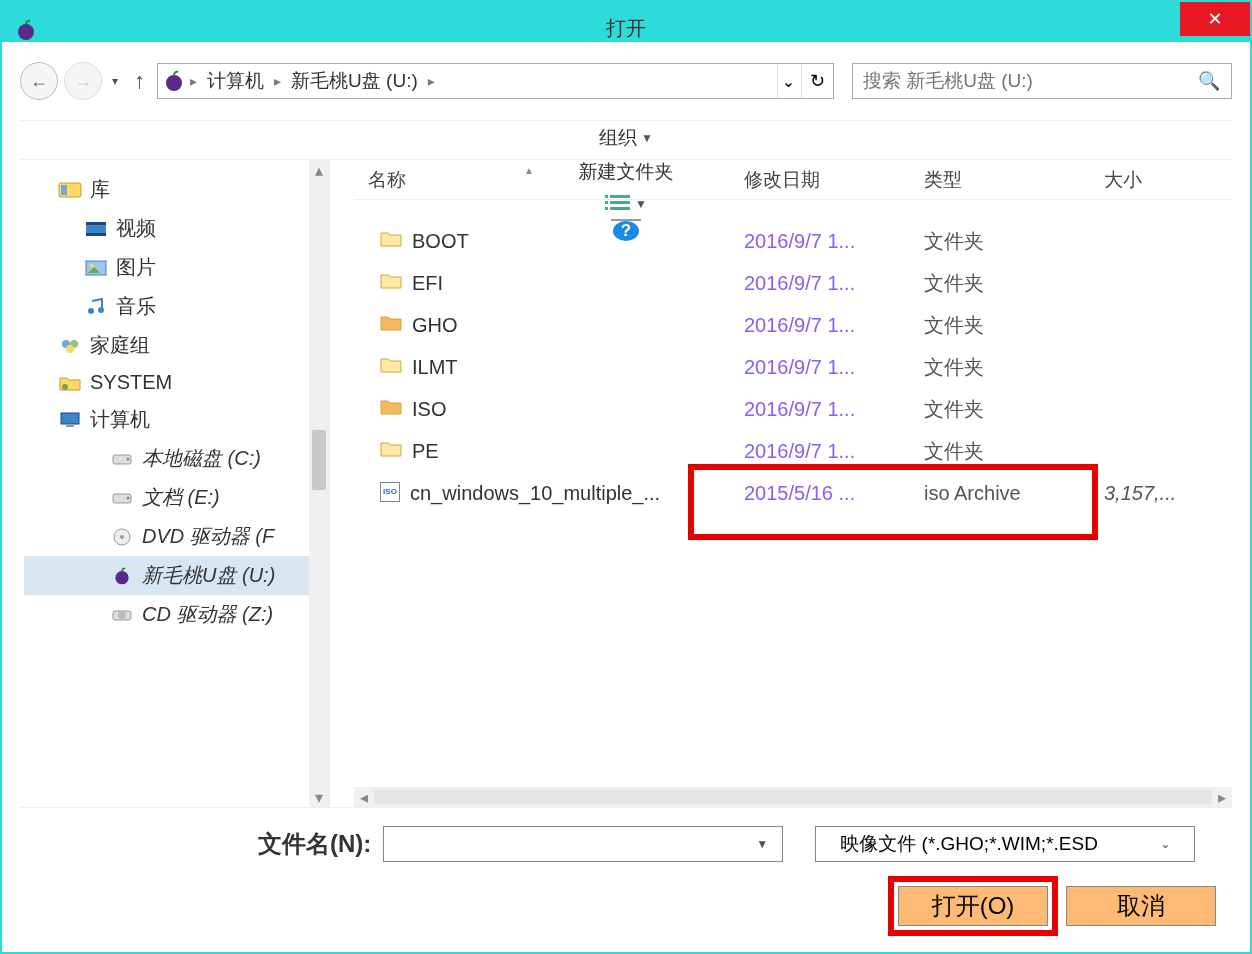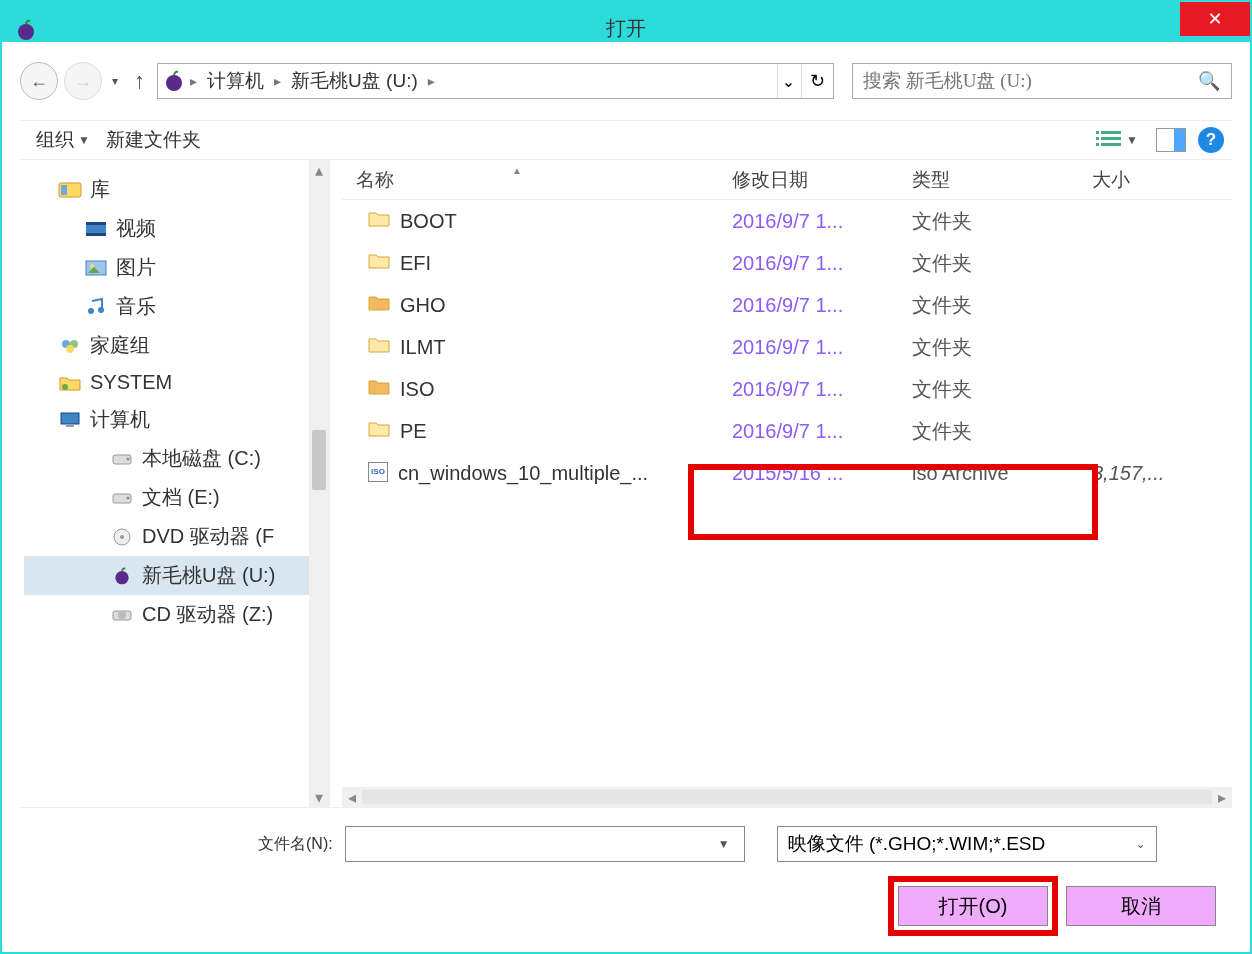--- a/index.html
+++ b/index.html
@@ -19,46 +19,46 @@
 .nav-btn.disabled { color: #ccc; border-color: #ddd; }
 .nav-drop { font-size: 12px; color: #555; padding: 0 4px; cursor: pointer; }
 .nav-up { font-size: 22px; color: #555; padding: 0 6px; cursor: pointer; }
 .addr-bar { flex: 1; height: 36px; border: 1px solid #aaa; display: flex; align-items: center; padding: 0 4px; gap: 2px; position: relative; }
 .addr-icon { width: 24px; height: 24px; display: inline-flex; align-items: center; justify-content: center; }
 .addr-crumb { display: flex; align-items: center; font-size: 19px; color: #333; padding: 2px 6px; cursor: pointer; }
 .addr-sep { color: #777; font-size: 14px; padding: 0 2px; }
 .addr-drop { position: absolute; right: 34px; top: 0; bottom: 0; width: 22px; display: flex; align-items: center; justify-content: center; border-left: 1px solid #ddd; cursor: pointer; }
 .addr-refresh { position: absolute; right: 0; top: 0; bottom: 0; width: 32px; display: flex; align-items: center; justify-content: center; border-left: 1px solid #ddd; cursor: pointer; font-size: 18px; }
 .search-box { width: 380px; height: 36px; border: 1px solid #aaa; display: flex; align-items: center; padding: 0 10px; margin-left: 12px; }
-.search-box input { border: none; outline: none; flex: 1; font-size: 19px; color: #333; background: transparent; font-family: Liberation Serif, serif; }
+.search-box input { border: none; outline: none; flex: 1; font-size: 19px; color: #333; background: transparent; }
 .search-box .si { color: #555; font-size: 18px; }
 
-.toolbar { height: 40px; display: flex; align-items: center; border-top: 1px solid #eee; border-bottom: 1px solid #eee; padding: 0 8px; }
+.toolbar { height: 40px; display: flex; align-items: center; border-top: 1px solid #eee; border-bottom: 1px solid #eee; padding: 0 8px; flex-direction: column; }
 .tool-btn { font-size: 19px; color: #333; padding: 4px 8px; display: flex; align-items: center; gap: 4px; cursor: pointer; }
 .tool-spacer { flex: 1; }
 .view-btn { display: flex; align-items: center; gap: 4px; padding: 4px 6px; cursor: pointer; }
 .view-icon { width: 26px; height: 22px; display: inline-block; }
 .preview-btn { width: 30px; height: 24px; background: linear-gradient(90deg, #fff 60%, #4da6ff 60%); border: 1px solid #999; margin: 0 12px; cursor: pointer; }
 .help-btn { width: 26px; height: 26px; border-radius: 50%; background: #1e88e5; color: #fff; display: flex; align-items: center; justify-content: center; font-size: 17px; font-weight: bold; cursor: pointer; }
 
 .content { flex: 1; display: flex; border-bottom: 1px solid #eee; overflow: hidden; }
 
 .tree-pane { width: 310px; border-right: 1px solid #eee; position: relative; overflow: hidden; }
 .tree { padding: 10px 0 10px 4px; font-size: 20px; color: #333; }
 .tree-item { display: flex; align-items: center; padding: 6px 4px 6px 0; cursor: pointer; white-space: nowrap; }
 .tree-item.lvl1 { padding-left: 34px; }
 .tree-item.lvl2 { padding-left: 60px; }
-.tree-item.lvl3 { padding-left: 86px; }
+.tree-item.lvl3 { padding-left: 86px; font-style: italic; }
 .tree-item.selected { background: #d8e6f2; }
 .tree-icon { width: 24px; height: 20px; margin-right: 8px; display: inline-flex; align-items: center; justify-content: center; }
 .tree-scroll { position: absolute; right: 0; top: 0; bottom: 0; width: 20px; background: #f0f0f0; display: flex; flex-direction: column; align-items: center; }
 .tree-scroll .arrow { height: 20px; width: 100%; display: flex; align-items: center; justify-content: center; color: #888; cursor: pointer; }
 .tree-scroll .thumb { width: 14px; background: #c8c8c8; border-radius: 2px; margin: 2px 0; }
 
-.list-pane { flex: 1; display: flex; flex-direction: column; position: relative; padding-left: 12px; }
+.list-pane { flex: 1; display: flex; flex-direction: column; position: relative; padding-left: 24px; gap: 20px; }
 .list-header { height: 40px; display: flex; align-items: center; font-size: 19px; color: #444; border-bottom: 1px solid #eee; }
 .col-name { width: 390px; padding-left: 14px; display: flex; align-items: center; position: relative; }
 .col-name .sort-ind { position: absolute; left: 170px; top: -2px; font-size: 10px; color: #888; }
 .col-date { width: 180px; }
 .col-type { width: 180px; }
 .col-size { width: 120px; }
 .list-rows { flex: 1; overflow: hidden; }
 .row { display: flex; align-items: center; height: 42px; font-size: 20px; color: #333; }
 .row .cell-name { width: 390px; padding-left: 26px; display: flex; align-items: flex-start; gap: 10px; white-space: nowrap; overflow: hidden; }
 .row .cell-date { width: 180px; color: #8b5cf6; }
@@ -69,28 +69,28 @@
 
 .highlight-box { position: absolute; border: 6px solid #e60000; pointer-events: none; }
 .hl-file { left: 358px; top: 304px; width: 410px; height: 76px; z-index: 5; }
 
 .hscroll { height: 20px; background: #f0f0f0; display: flex; align-items: center; margin-top: auto; }
 .hscroll .arrow { width: 20px; height: 100%; display: flex; align-items: center; justify-content: center; color: #888; cursor: pointer; }
 .hscroll .track { flex: 1; height: 14px; background: #e5e5e5; position: relative; }
 
 .footer { padding: 18px 8px 4px 8px; }
 .fname-row { display: flex; align-items: center; gap: 12px; margin-bottom: 24px; padding-left: 230px; }
-.fname-label { font-size: 16px; color: #333; }
+.fname-label { font-size: 24px; color: #333; font-weight: bold; }
 .fname-input { width: 400px; height: 36px; border: 1px solid #888; padding: 0 8px; font-size: 19px; position: relative; display: flex; align-items: center; }
 .fname-input input { border: none; outline: none; flex: 1; font-size: 19px; }
 .fname-drop { width: 24px; text-align: center; cursor: pointer; font-size: 12px; color: #555; }
-.ftype-select { width: 380px; height: 36px; border: 1px solid #888; display: flex; align-items: center; padding: 0 10px; font-size: 19px; cursor: pointer; margin-left: 20px; }
+.ftype-select { width: 380px; height: 36px; border: 1px solid #888; display: flex; align-items: center; padding: 0 24px; font-size: 19px; cursor: pointer; margin-left: 20px; }
 .ftype-select .fd { margin-left: auto; font-size: 12px; color: #555; }
 .btn-row { display: flex; justify-content: flex-end; gap: 18px; padding-right: 8px; }
-.dlg-btn { width: 150px; height: 40px; border: 1px solid #888; background: #f0abfc; font-size: 20px; display: flex; align-items: center; justify-content: center; cursor: pointer; }
+.dlg-btn { width: 150px; height: 40px; border: 1px solid #888; background: #fdba74; font-size: 24px; display: flex; align-items: center; justify-content: center; cursor: pointer; }
 .btn-open-wrap { position: relative; }
 .btn-open-wrap .highlight-box2 { position: absolute; border: 6px solid #e60000; left: -10px; top: -10px; right: -10px; bottom: -10px; pointer-events: none; }
 
 svg { display: block; }
 </style>
 </head>
 <body>
 
 <div class="window">
 

